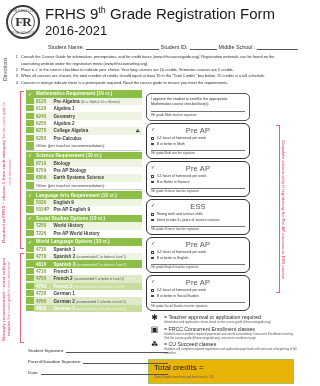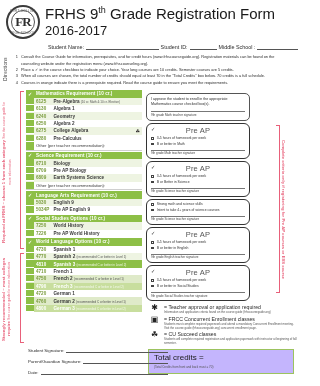--- a/index.html
+++ b/index.html
@@ -163,21 +163,21 @@
   .leg-ico{
     width:13px; flex:0 0 auto; text-align:center; font-size:8px; color:#222;
     line-height:1;
   }
   .leg-body{ flex:1; }
   .leg-title{ font-size:5.2px; color:#2b2b2b; }
   .leg-desc{ font-size:2.9px; color:#555; line-height:1.4; }
 
   
   .total{
-    border:.8px solid #9cc35f; background:#c4b5fd; margin:4px 4px 0 2px;
+    border:.8px solid #9cc35f; background:#eab308; margin:4px 4px 0 2px;
     padding:3px 5px 4px;
   }
   .total-title{ font-size:8px; color:#1a1a1a; }
   .total-sub{ font-size:3px; color:#555; margin-top:3px; }
 
   
   .sigs{ position:absolute; left:28px; bottom:6px; width:140px; }
   .sig-line{
     display:flex; align-items:flex-end; gap:2px;
     font-size:4.4px; color:#2b2b2b; margin-bottom:5px; white-space:nowrap;
@@ -188,21 +188,21 @@
 <body>
 
 <div class="header">
   <div class="seal">
     <div class="seal-arc">FORT COLLINS</div>
     <div class="seal-letters">FR</div>
     <div class="seal-arc b">HIGH SCHOOL</div>
   </div>
   <div class="title-wrap">
     <div class="title-main"><span>FRHS 9</span><sup>th</sup><span> Grade Registration Form</span></div>
-    <div class="title-sub">2016-2017</div>
+    <div class="title-sub">2016-2021</div>
   </div>
 </div>
 
 <div class="stu-line">
   <span>Student Name:</span>
   <span class="rule r1"></span>
   <span>Student ID:</span>
   <span class="rule r2"></span>
   <span>Middle School :</span>
   <span class="rule r3"></span>
@@ -425,20 +425,24 @@
           <span>3-5 hours of homework per week</span>
         </div>
       <div class="crit">
           <span class="cb"></span>
           <span>B or Better in Science</span>
         </div>
       <div class="sig"><span>9th grade Science teacher signature</span></div>
     </div>
 
     <div class="apbox" style="width:104px;">
+      <div class="ap-title">
+        <span class="chk">✓</span>
+        <span>ESS</span>
+      </div>
       <div class="crit">
           <span class="cb"></span>
           <span>Strong math and science skills</span>
         </div>
       <div class="crit">
           <span class="cb"></span>
           <span>Intent to take 4+ years of science courses</span>
         </div>
       <div class="sig"><span>9th grade Science teacher signature</span></div>
     </div>

